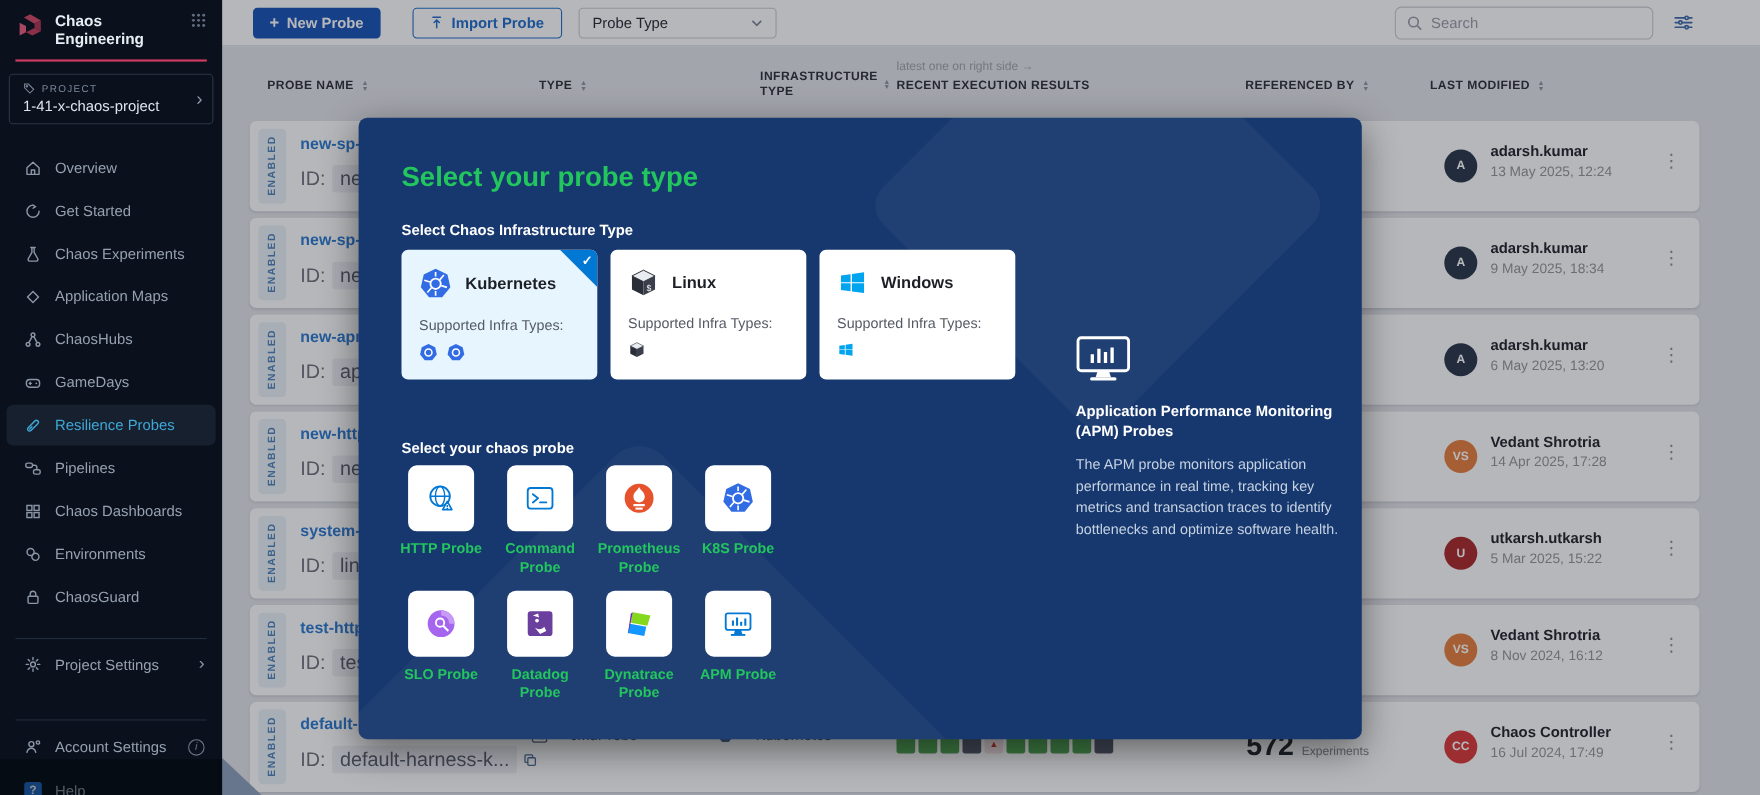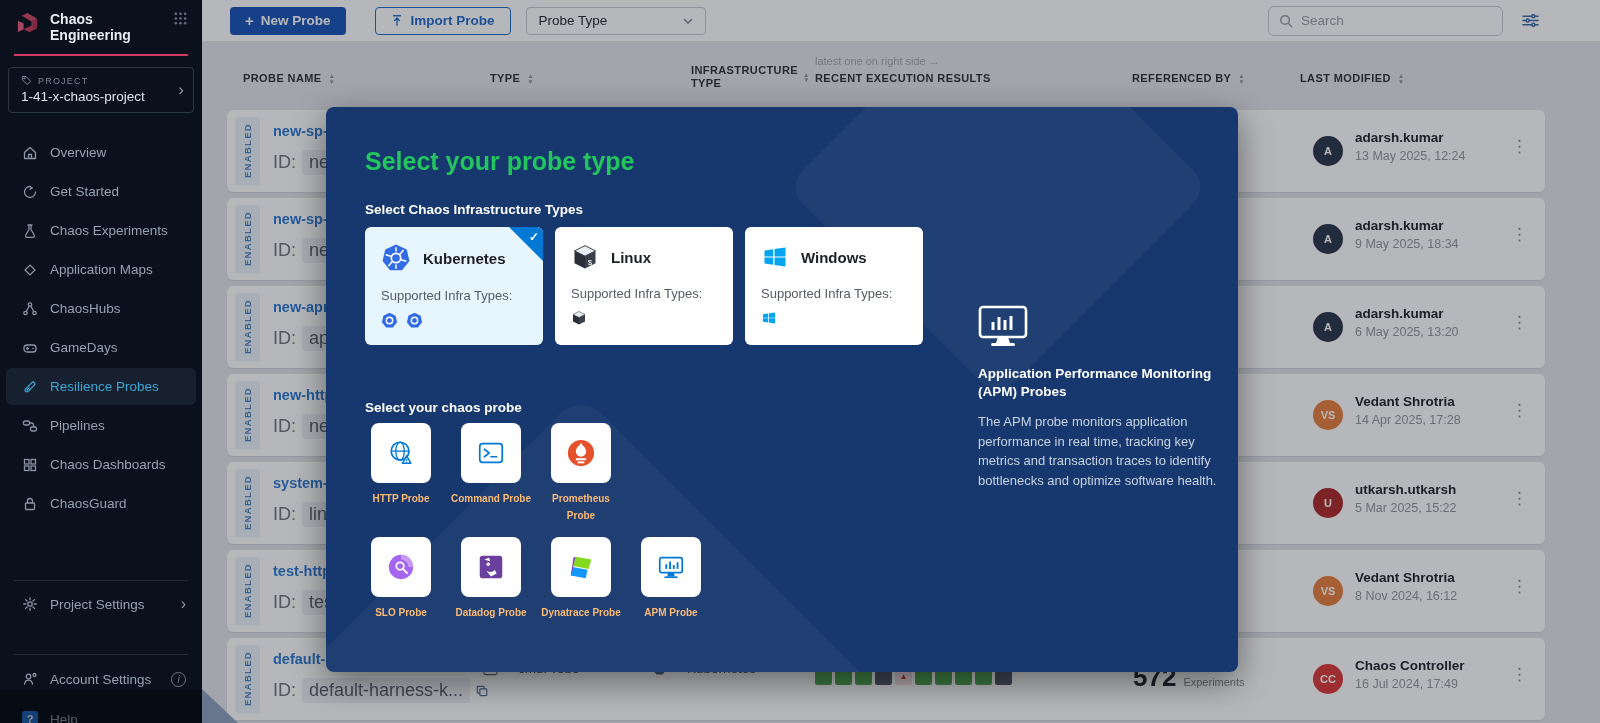--- a/index.html
+++ b/index.html
@@ -89,21 +89,21 @@
   .check-corner { position:absolute; top:0; right:0; width:0; height:0; border-top:34px solid #0278d5; border-left:34px solid transparent; border-top-right-radius:6px; }
   .check-mark { position:absolute; top:3px; right:4px; color:#fff; font-size:12px; font-weight:bold; }
   .card-head { display:flex; align-items:center; gap:12px; }
   .card-name { font-size:15px; font-weight:bold; color:#1d1f26; }
   .card-sup { margin-top:15px; font-size:13px; color:#555a64; }
   .card-icons { margin-top:9px; display:flex; gap:8px; }
   .tiles { position:absolute; left:33px; top:316px; display:flex; flex-direction:column; gap:13px; }
   .tile-row { display:flex; gap:6px; }
   .tcell { width:84px; display:flex; flex-direction:column; align-items:center; cursor:pointer; }
   .tile { width:60px; height:60px; background:#fff; border-radius:8px; display:flex; align-items:center; justify-content:center; }
-  .tlabel { margin-top:8px; font-size:10px; font-weight:600; color:#fdba74; text-align:center; line-height:16.5px; min-height:33px; }
+  .tlabel { margin-top:8px; font-size:13px; font-weight:600; color:#22c55e; text-align:center; line-height:16.5px; min-height:33px; }
   .info { position:absolute; left:652px; top:198px; width:248px; }
   .info-title { margin-top:16px; font-size:13.5px; font-weight:bold; color:#fff; line-height:18px; }
   .info-desc { margin-top:11px; font-size:13px; color:#c6d2e2; line-height:19.5px; }
 </style>
 </head>
 <body>
 
 <div class="app">
 
   <aside class="sidebar">
@@ -229,20 +229,29 @@
               <rect x="9" y="2.5" width="4.5" height="4.5"></rect>
               <rect x="2.5" y="9" width="4.5" height="4.5"></rect>
               <rect x="9" y="9" width="4.5" height="4.5"></rect>
             </svg>
           </span>
         <span>Chaos Dashboards</span>
       </div>
       <div class="nav-item">
         <span class="nico">
             <svg viewBox="0 0 16 16" width="16" height="16" fill="none" stroke="currentColor" stroke-width="1.3">
+              <circle cx="5.8" cy="5.8" r="3.2"></circle>
+              <circle cx="10.2" cy="10.2" r="3.2"></circle>
+            </svg>
+          </span>
+        <span>Environments</span>
+      </div>
+      <div class="nav-item">
+        <span class="nico">
+            <svg viewBox="0 0 16 16" width="16" height="16" fill="none" stroke="currentColor" stroke-width="1.3">
               <rect x="3.5" y="7" width="9" height="6.5" rx="1"></rect>
               <path d="M5.5 7V5a2.5 2.5 0 0 1 5 0v2"></path>
             </svg>
           </span>
         <span>ChaosGuard</span>
       </div>
     </nav>
 
     <div class="sb-bottom">
       <div class="sb-div"></div>
@@ -502,21 +511,21 @@
     <div class="corner"></div>
   </div>
 
   <div class="dim"></div>
 
   <div class="modal">
     <div class="wm-a"></div>
     <div class="wm-b"></div>
 
     <div class="m-title">Select your probe type</div>
-    <div class="m-sec" style="left:39px; top:95px;">Select Chaos Infrastructure Types</div>
+    <div class="m-sec" style="left:39px; top:95px;">Select Chaos Infrastructure Type</div>
 
     <div class="cards">
       <div class="card selected">
         <span class="check-corner"></span>
         <span class="check-mark">✓</span>
         <div class="card-head">
           <span style="display:flex;">
               <svg width="30" height="30" viewBox="0 0 32 32">
                 <polygon points="16,1.5 27.5,7 30.3,19.3 22.4,29 9.6,29 1.7,19.3 4.5,7" fill="#326ce5"></polygon>
                 <circle cx="16" cy="16" r="5" fill="none" stroke="#fff" stroke-width="1.8"></circle>
@@ -628,20 +637,39 @@
                 <svg width="30" height="30" viewBox="0 0 32 32">
                   <circle cx="16" cy="16" r="14" fill="#e6522c"></circle>
                   <path d="M16 5c1.5 3.5 5.5 5 5.5 9.5 0 3-2.5 5.5-5.5 5.5s-5.5-2.5-5.5-5.5C10.5 10 14.5 8.5 16 5z" fill="#fff"></path>
                   <rect x="10.5" y="21.5" width="11" height="2.2" fill="#fff"></rect>
                   <rect x="12.5" y="25" width="7" height="2" fill="#fff"></rect>
                 </svg>
               </span>
             </div>
           <div class="tlabel">Prometheus Probe</div>
         </div>
+        <div class="tcell">
+          <div class="tile">
+              <span style="display:flex;">
+                <svg width="30" height="30" viewBox="0 0 32 32">
+                  <polygon points="16,1.5 27.5,7 30.3,19.3 22.4,29 9.6,29 1.7,19.3 4.5,7" fill="#326ce5"></polygon>
+                  <circle cx="16" cy="16" r="5" fill="none" stroke="#fff" stroke-width="1.8"></circle>
+                  <g stroke="#fff" stroke-width="1.6">
+                    <line x1="16" y1="4.5" x2="16" y2="9"></line>
+                    <line x1="16" y1="23" x2="16" y2="27.5"></line>
+                    <line x1="5" y1="12.5" x2="10.5" y2="14.2"></line>
+                    <line x1="21.5" y1="17.8" x2="27" y2="19.5"></line>
+                    <line x1="8" y1="24.5" x2="12" y2="19.8"></line>
+                    <line x1="20" y1="12.2" x2="24" y2="7.5"></line>
+                  </g>
+                </svg>
+              </span>
+            </div>
+          <div class="tlabel">K8S Probe</div>
+        </div>
       </div>
       <div class="tile-row">
         <div class="tcell">
           <div class="tile">
               <span style="display:flex;">
                 <svg width="30" height="30" viewBox="0 0 32 32">
                   <circle cx="16" cy="16" r="13" fill="#a565ee"></circle>
                   <path d="M16 3a13 13 0 0 1 13 13h-5a8 8 0 0 0-8-8z" fill="#c79bf5"></path>
                   <circle cx="15" cy="15" r="4" fill="none" stroke="#fff" stroke-width="1.8"></circle>
                   <line x1="18" y1="18" x2="23" y2="23" stroke="#fff" stroke-width="2"></line>

